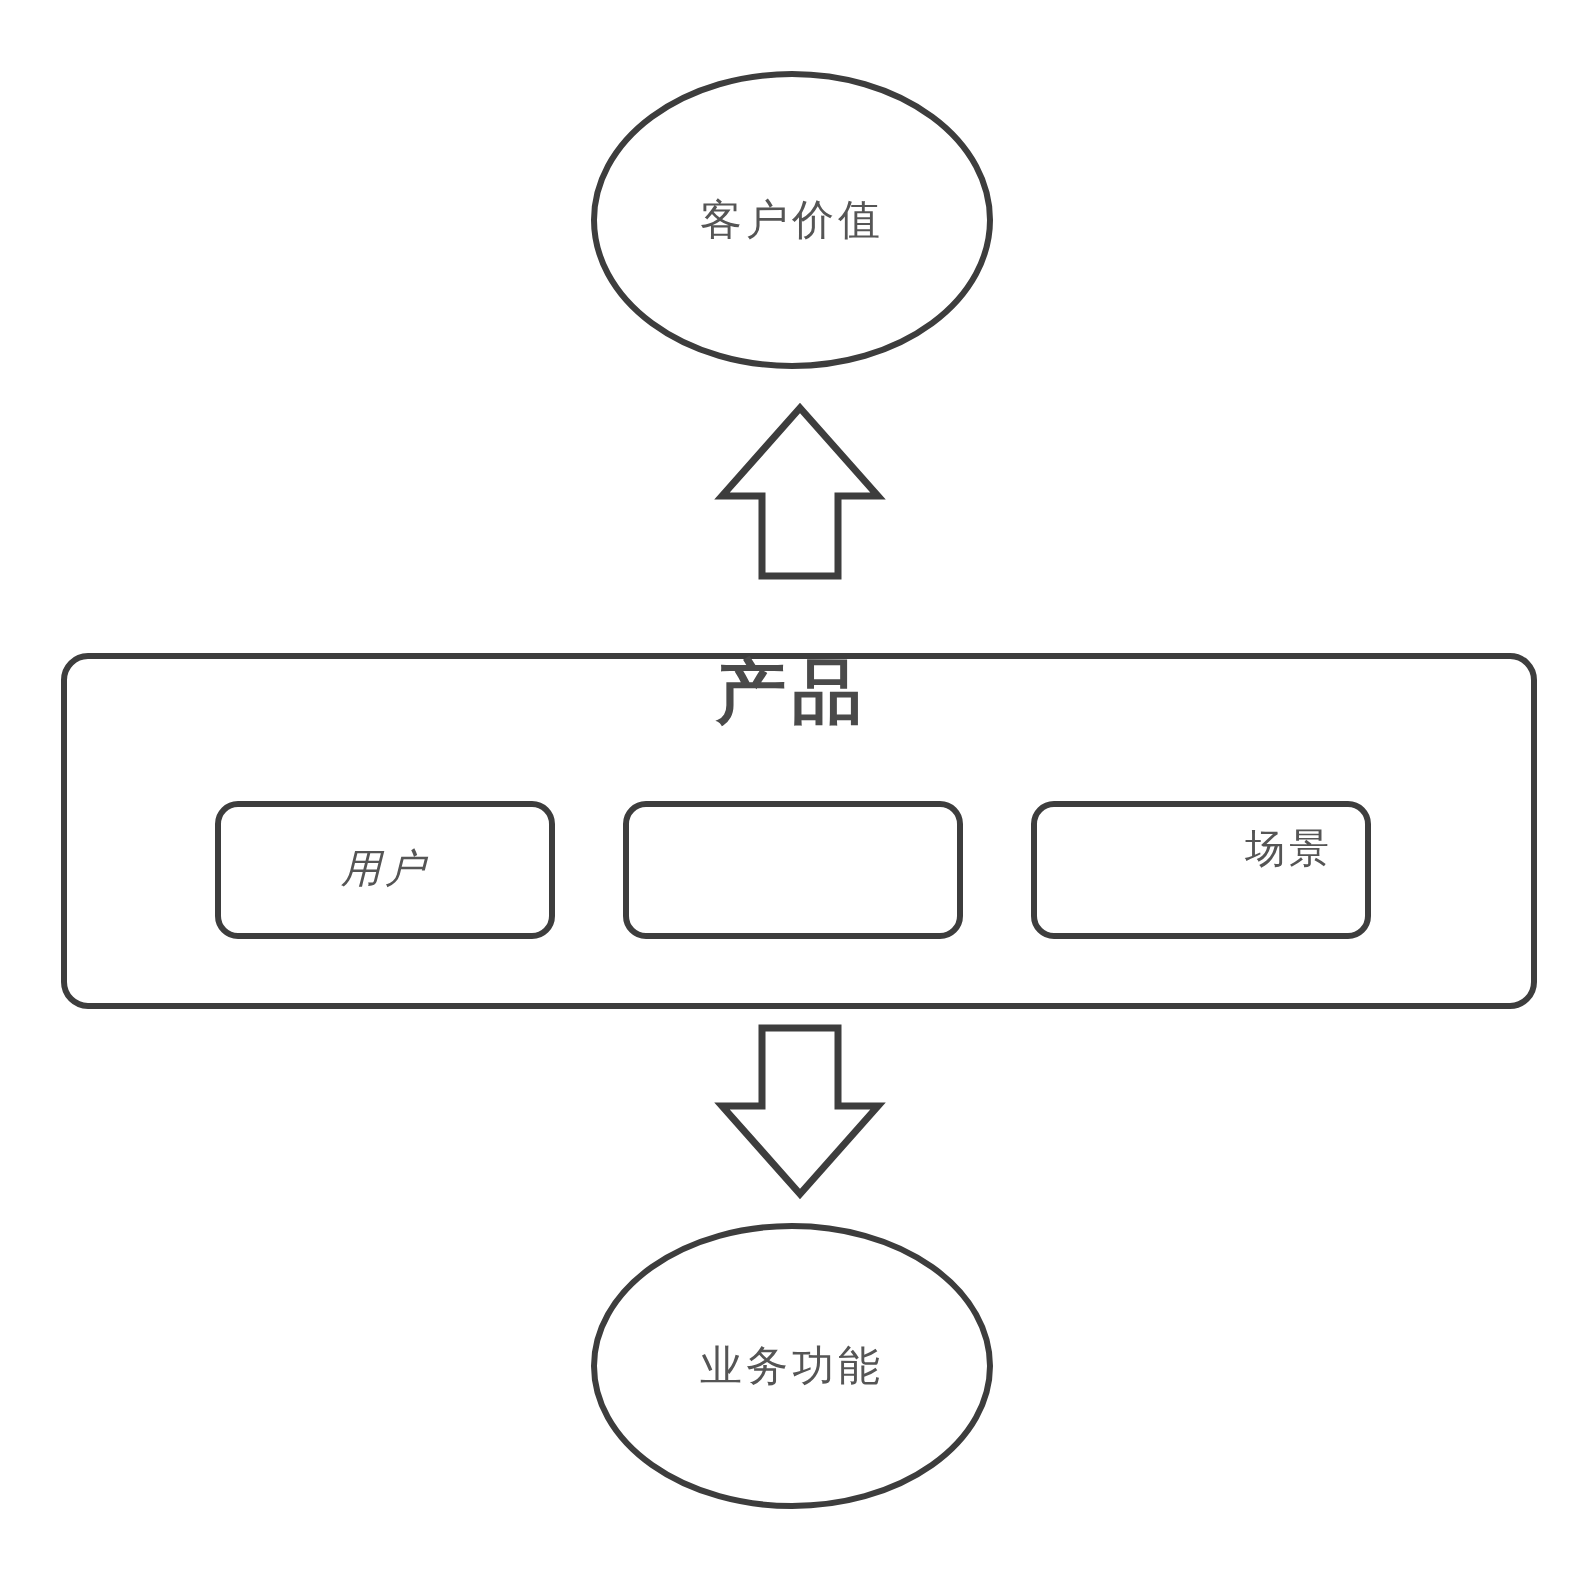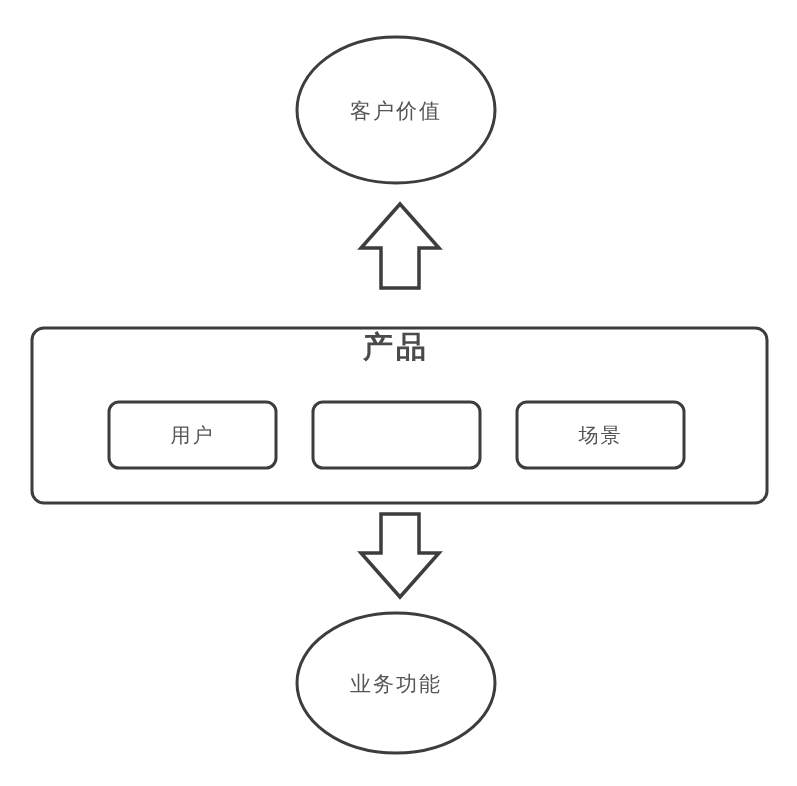--- a/index.html
+++ b/index.html
@@ -35,21 +35,21 @@
     color: #555555;
     letter-spacing: 2px;
     white-space: nowrap;
     user-select: none;
   }
   .ellipse-label {
     font-size: 21px;
     line-height: 21px;
   }
   .container-title {
-    font-size: 30px;
+    font-size: 35px;
     line-height: 30px;
     font-weight: bold;
     color: #4a4a4a;
     letter-spacing: 3px;
   }
   .chip-label {
     font-size: 20px;
     line-height: 20px;
     letter-spacing: 2px;
   }
@@ -89,20 +89,20 @@
 
     <polygon class="arrow-stroke" points="400,597 361,553 381,553 381,514 419,514 419,553 439,553"></polygon>
 
     <ellipse class="shape-stroke" cx="396" cy="683" rx="99" ry="70"></ellipse>
   </svg>
 
   <div class="node-label ellipse-label" style="left:296px; top:100px; width:200px;">客户价值</div>
 
   <div class="node-label container-title" style="left:296px; top:332px; width:200px;">产品</div>
 
-  <div class="node-label chip-label" style="left:109px; top:425px; width:167px;">用户</div>
+  <div class="node-label chip-label" style="left:109px; top:425px; width:167px;font-style:italic;">用户</div>
 
 
-  <div class="node-label chip-label" style="left:517px; top:425px; width:167px;">场景</div>
+  <div class="node-label chip-label" style="left:517px; top:415px; width:167px;padding-left:44px;">场景</div>
 
   <div class="node-label ellipse-label" style="left:296px; top:673px; width:200px;text-align:center;">业务功能</div>
 
 </div>
 
 </body></html>

